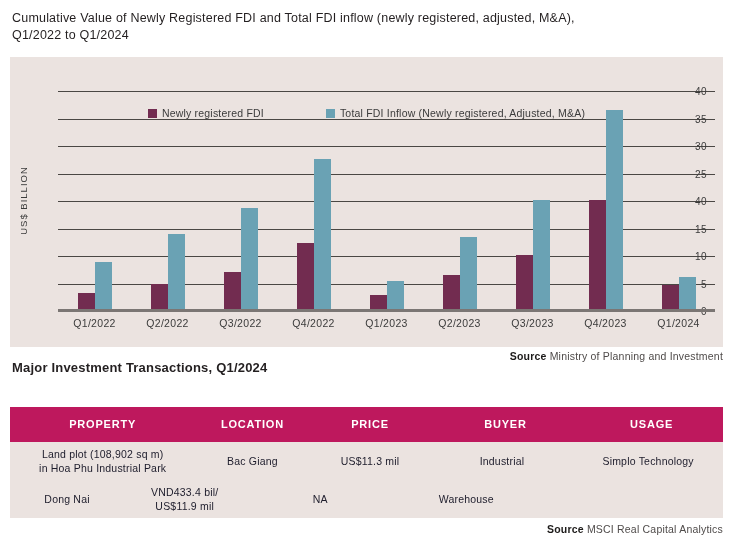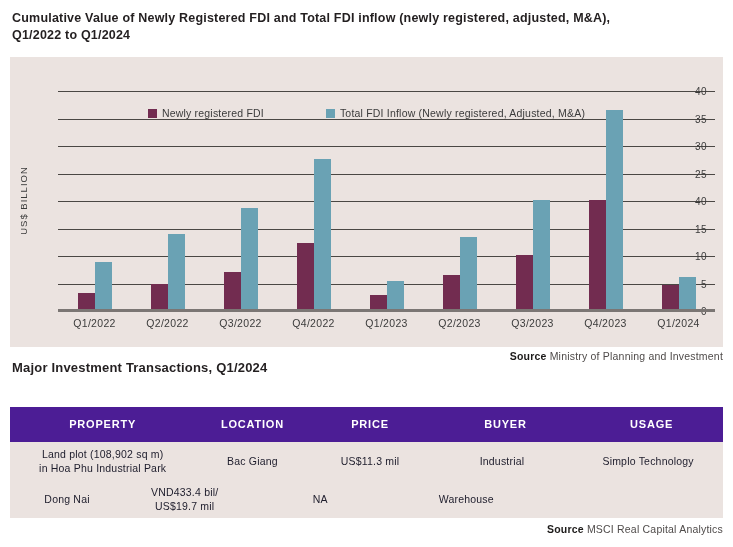--- a/index.html
+++ b/index.html
@@ -7,21 +7,21 @@
   body {
     font-family: "Liberation Sans", sans-serif;
     background: #ffffff;
     position: relative;
     color: #231f20;
   }
 
   .page-title {
     position: absolute;
     left: 12px; top: 10px; width: 710px;
-    font-size: 12.5px; font-weight: bold; line-height: 1.35;
+    font-size: 12.5px; font-weight: normal; line-height: 1.35;
     color: #231f20; letter-spacing: 0.2px;
   }
 
   .chart-panel {
     position: absolute;
     left: 10px; top: 57px; width: 713px; height: 290px;
     background: #ebe3e0;
   }
 
   .legend {
@@ -82,21 +82,21 @@
 
   .section-title {
     position: absolute; left: 12px; top: 360px;
     font-size: 13px; font-weight: bold; color: #231f20; letter-spacing: 0.2px;
   }
 
   .trans-table {
     position: absolute; left: 10px; top: 407px; width: 713px;
   }
   .t-header {
-    display: flex; background: #4c1d95; height: 35px; align-items: center;
+    display: flex; background: #be185d; height: 35px; align-items: center;
   }
   .t-header .t-cell {
     color: #ffffff; font-weight: bold; font-size: 11px; letter-spacing: 0.8px;
   }
   .t-body { background: #ebe3e0; }
   .t-row { display: flex; align-items: center; height: 38px; }
   .t-cell {
     text-align: center; font-size: 10.5px; color: #1d1c2b;
     line-height: 1.35; letter-spacing: 0.2px;
   }
@@ -233,21 +233,21 @@
         <div class="t-cell c3">
           <div>Simplo Technology</div>
         </div>
       </div>
       <div class="t-row">
         <div class="t-cell c1">
           <div>Dong Nai</div>
         </div>
         <div class="t-cell c2">
           <div>VND433.4 bil/</div>
-          <div>US$19.7 mil</div>
+          <div>US$11.9 mil</div>
         </div>
         <div class="t-cell c3">
           <div>NA</div>
         </div>
         <div class="t-cell c4">
           <div>Warehouse</div>
         </div>
       </div>
     </div>
 </div>

